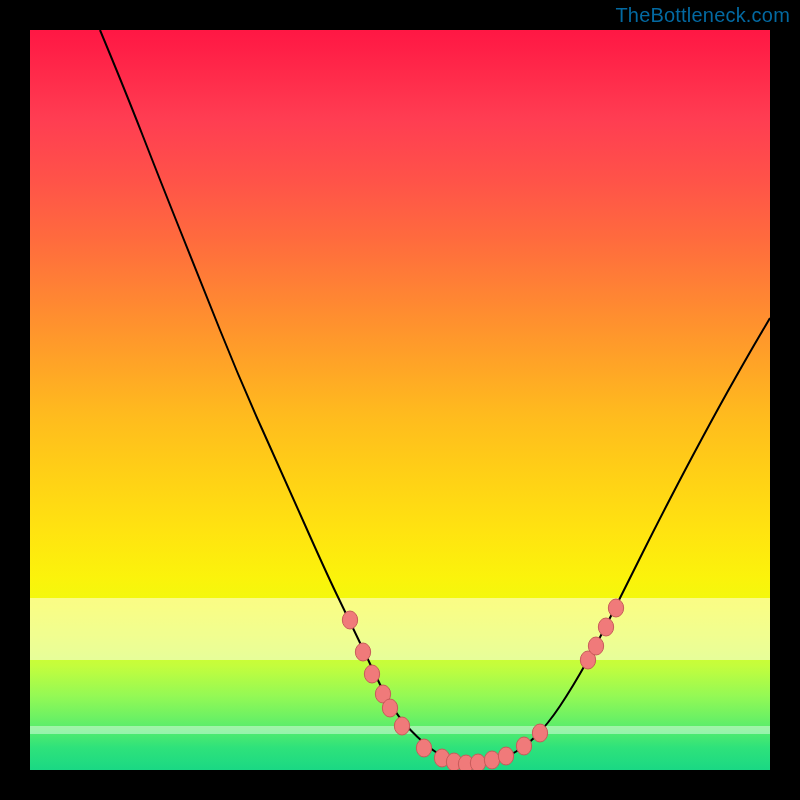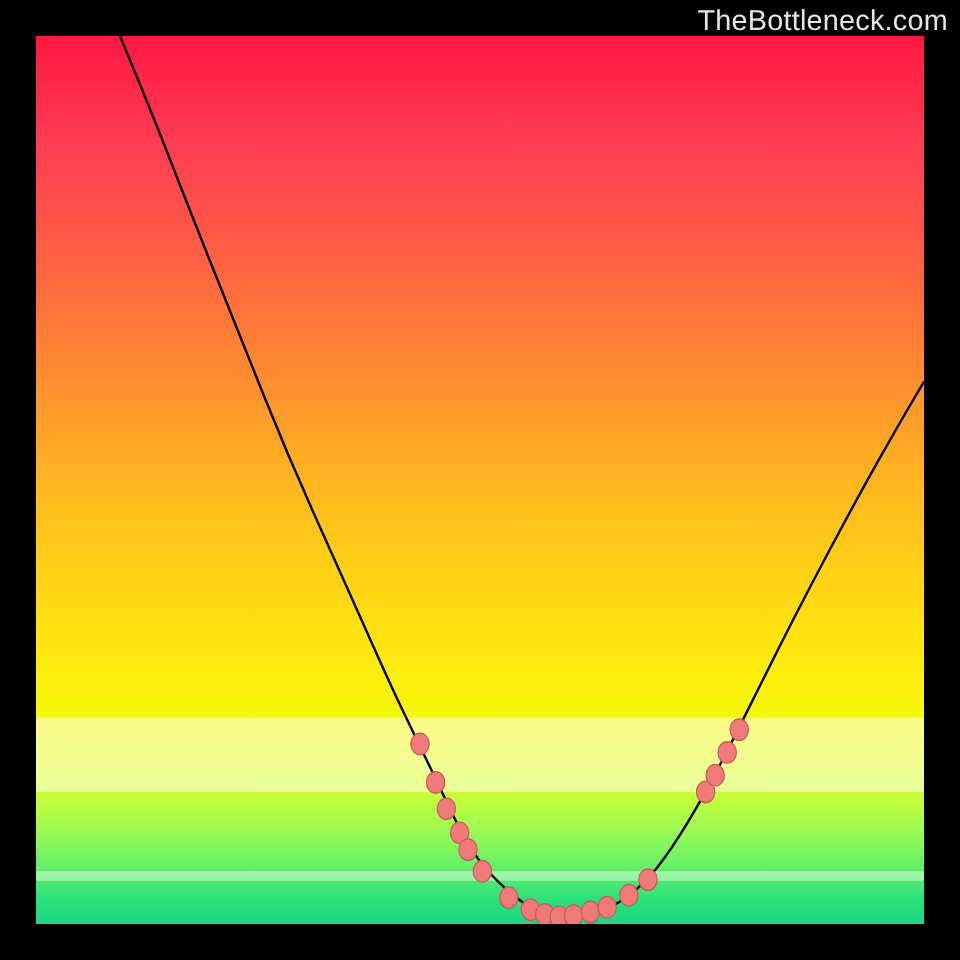--- a/index.html
+++ b/index.html
@@ -65,22 +65,22 @@
     position: absolute;
     inset: 0;
     width: 740px;
     height: 740px;
     display: block;
   }
   .watermark {
     position: absolute;
     top: 4px;
     right: 10px;
-    color: #e5e5e5;
-    font-size: 24px;
+    color: #0369a1;
+    font-size: 20px;
     letter-spacing: 0.2px;
     user-select: none;
   }
 </style>
 </head>
 <body>
 
 <div class="stage">
   <div class="watermark">TheBottleneck.com</div>
 

